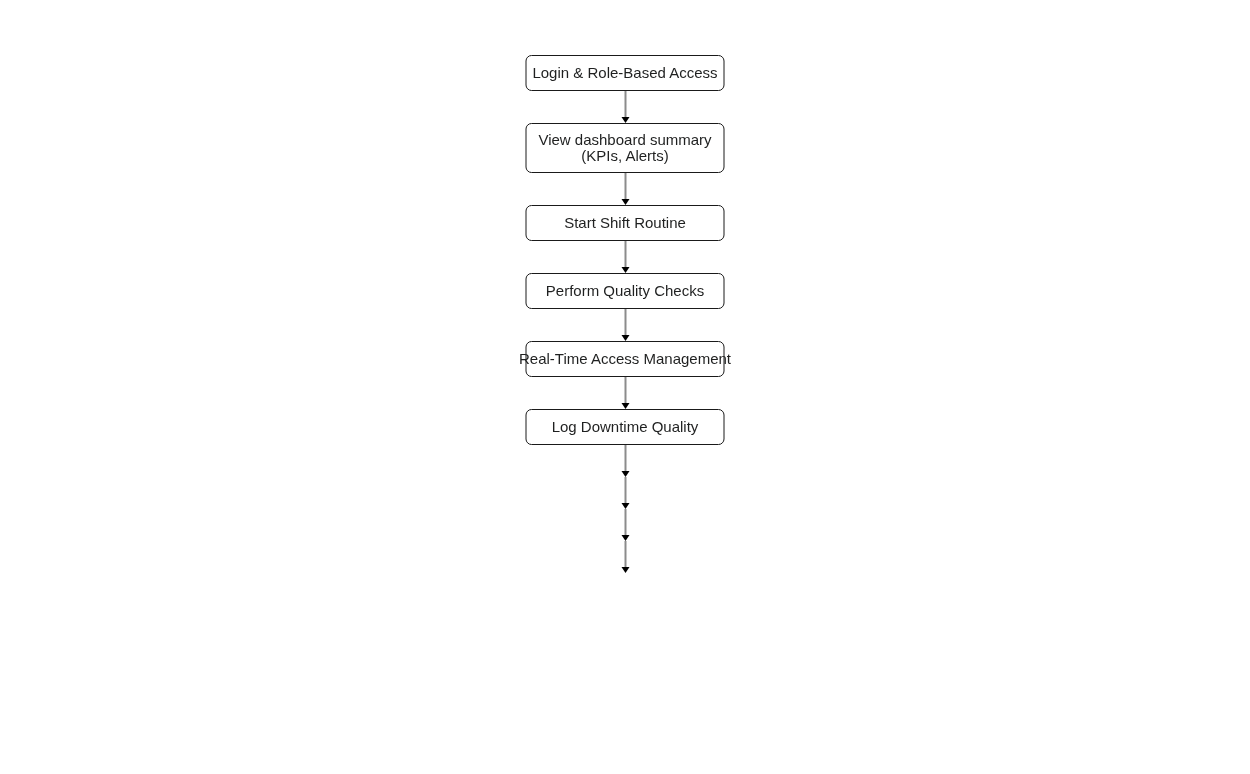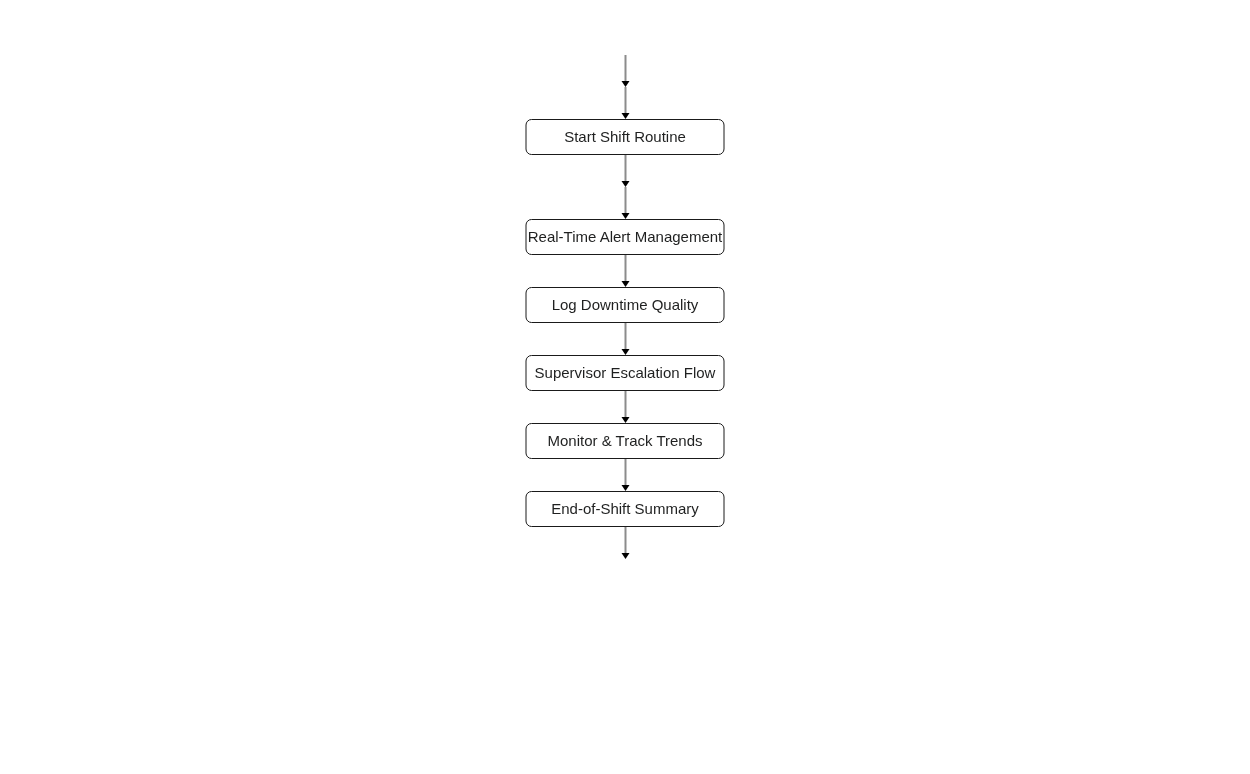--- a/index.html
+++ b/index.html
@@ -61,86 +61,87 @@
     border-right: 4.5px solid transparent;
     border-top: 6px solid var(--arrowhead, #000000);
   }
 </style>
 </head>
 <body>
 
 <div class="canvas">
   <div class="flowchart">
 
+    <div class="node">
+      <span class="node-label">Login &amp; Role-Based Access</span>
+    </div>
 
     <div class="connector">
       <div class="arrow-line"></div>
       <div class="arrow-head"></div>
     </div>
 
+    <div class="node">
+      <span class="node-label">View dashboard summary
+(KPIs, Alerts)</span>
+    </div>
 
     <div class="connector">
       <div class="arrow-line"></div>
       <div class="arrow-head"></div>
     </div>
 
     <div class="node">
       <span class="node-label">Start Shift Routine</span>
     </div>
 
     <div class="connector">
       <div class="arrow-line"></div>
       <div class="arrow-head"></div>
     </div>
 
+    <div class="node">
+      <span class="node-label">Perform Quality Checks</span>
+    </div>
 
     <div class="connector">
       <div class="arrow-line"></div>
       <div class="arrow-head"></div>
     </div>
 
     <div class="node">
-      <span class="node-label">Real-Time Alert Management</span>
+      <span class="node-label">Real-Time Access Management</span>
     </div>
 
     <div class="connector">
       <div class="arrow-line"></div>
       <div class="arrow-head"></div>
     </div>
 
     <div class="node">
       <span class="node-label">Log Downtime Quality</span>
     </div>
 
     <div class="connector">
       <div class="arrow-line"></div>
       <div class="arrow-head"></div>
     </div>
 
-    <div class="node">
-      <span class="node-label">Supervisor Escalation Flow</span>
-    </div>
 
     <div class="connector">
       <div class="arrow-line"></div>
       <div class="arrow-head"></div>
     </div>
 
-    <div class="node">
-      <span class="node-label">Monitor &amp; Track Trends</span>
-    </div>
 
     <div class="connector">
       <div class="arrow-line"></div>
       <div class="arrow-head"></div>
     </div>
 
-    <div class="node">
-      <span class="node-label">End-of-Shift Summary</span>
-    </div>
 
     <div class="connector">
       <div class="arrow-line"></div>
       <div class="arrow-head"></div>
     </div>
 
 
   </div>
 </div>
 

